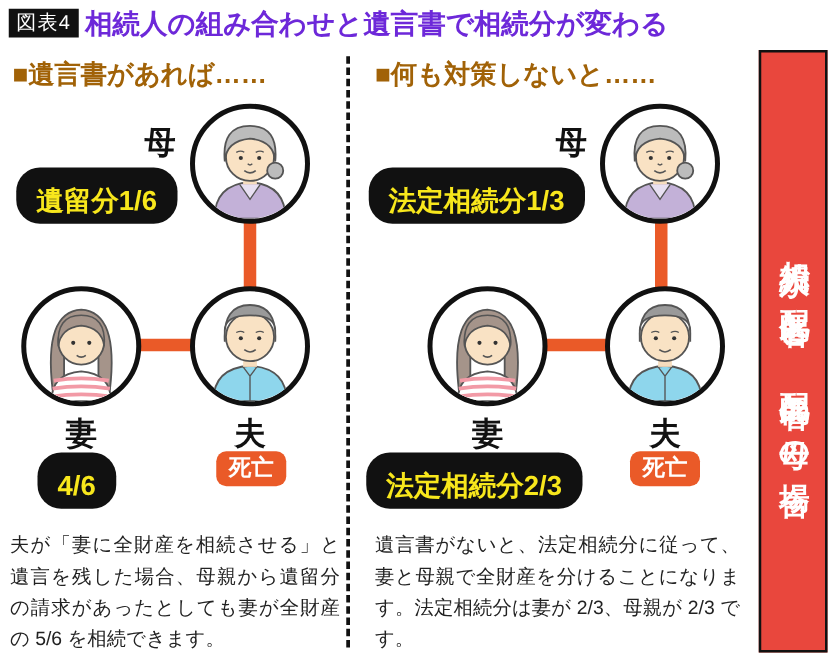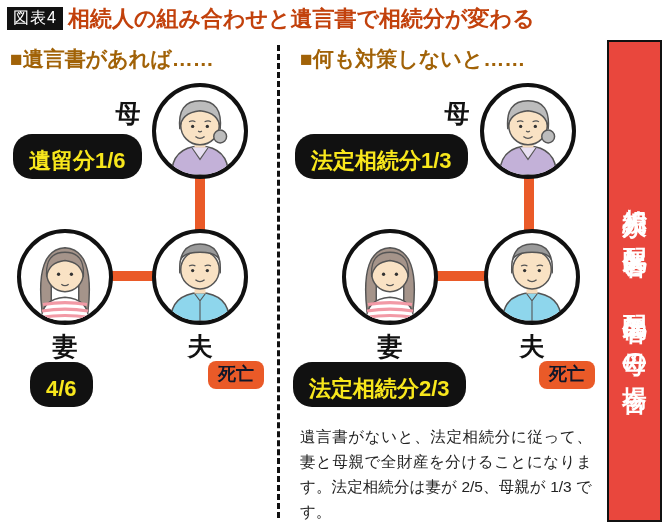--- a/index.html
+++ b/index.html
@@ -7,21 +7,21 @@
     position:relative;width:670px;height:525px;background:#fff;overflow:hidden;
     font-family:"Liberation Sans","DejaVu Sans",sans-serif;color:#111;
   }
   
   .fig-badge{
     position:absolute;left:7px;top:7px;width:56px;height:23px;background:#111;
     color:#fff;font-size:16px;font-weight:normal;display:flex;align-items:center;justify-content:center;
     letter-spacing:1px;
   }
   .fig-title{
-    position:absolute;left:68px;top:4px;font-size:22px;font-weight:bold;color:#c2410c;white-space:nowrap;
+    position:absolute;left:68px;top:4px;font-size:22px;font-weight:bold;color:#6d28d9;white-space:nowrap;
   }
   
   .panel-heading{
     position:absolute;top:45px;font-size:21px;font-weight:bold;color:#a16207;white-space:nowrap;
   }
   
   .divider{
     position:absolute;left:277px;top:45px;height:473px;width:0;border-left:3px dashed #111;
   }
   
@@ -32,22 +32,22 @@
   }
   .person-circle svg{display:block;width:100%;height:100%;}
   .kin-label{
     position:absolute;font-size:25px;font-weight:bold;color:#111;z-index:3;text-align:center;
   }
   .pill{
     position:absolute;background:#111;color:#f8e71c;font-size:22px;font-weight:bold;
     padding:14px 16px 5px 16px;border-radius:19px;white-space:nowrap;z-index:4;line-height:26px;
   }
   .death{
-    position:absolute;background:#ea5a28;color:#0f172a;font-size:18px;font-weight:bold;
-    padding:3px 10px 5px 10px;border-radius:8px;white-space:nowrap;z-index:4;line-height:20px;margin-left:35px;
+    position:absolute;background:#ea5a28;color:#ffffff;font-size:18px;font-weight:bold;
+    padding:3px 10px 5px 10px;border-radius:8px;white-space:nowrap;z-index:4;line-height:20px;
   }
   .desc{
     position:absolute;top:424px;font-size:15.5px;line-height:25px;color:#222;text-align:justify;
   }
   
   .banner{
     position:absolute;left:607px;top:40px;width:55px;height:482px;background:#e9473d;
     border:2px solid #111;box-sizing:border-box;display:flex;align-items:center;justify-content:center;
   }
   .banner span{
@@ -128,20 +128,21 @@
         <use href="#man"></use>
       </svg>
   </div>
 
   <div class="kin-label" style="left:17px;top:330px;width:96px">妻</div>
   <div class="kin-label" style="left:152px;top:330px;width:96px">夫</div>
 
   <div class="pill" style="left:30px;top:362px">4/6</div>
   <div class="death" style="left:173px;top:361px">死亡</div>
 
+  <div class="desc" style="left:8px;width:264px">夫が「妻に全財産を相続させる」と遺言を残した場合、母親から遺留分の請求があったとしても妻が全財産の 5/6 を相続できます。</div>
 
   <div class="panel-heading" style="left:300px">■何も対策しないと……</div>
 
   <div class="connector" style="left:524px;top:177px;width:10px;height:54px"></div>
   <div class="connector" style="left:434px;top:271px;width:52px;height:10px"></div>
 
   <div class="person-circle" style="left:480px;top:83px">
     <svg viewBox="0 0 96 96">
         <use href="#grandma"></use>
       </svg>
@@ -159,19 +160,19 @@
         <use href="#man"></use>
       </svg>
   </div>
 
   <div class="kin-label" style="left:342px;top:330px;width:96px">妻</div>
   <div class="kin-label" style="left:484px;top:330px;width:96px">夫</div>
 
   <div class="pill" style="left:293px;top:362px">法定相続分2/3</div>
   <div class="death" style="left:504px;top:361px">死亡</div>
 
-  <div class="desc" style="left:300px;width:292px">遺言書がないと、法定相続分に従って、妻と母親で全財産を分けることになります。法定相続分は妻が 2/5、母親が 1/3 です。</div>
+  <div class="desc" style="left:300px;width:292px">遺言書がないと、法定相続分に従って、妻と母親で全財産を分けることになります。法定相続分は妻が 2/3、母親が 2/3 です。</div>
 
   <div class="banner">
     <span>相続人が配偶者と、配偶者の母の場合</span>
   </div>
 
 </div>
 
 </body></html>

